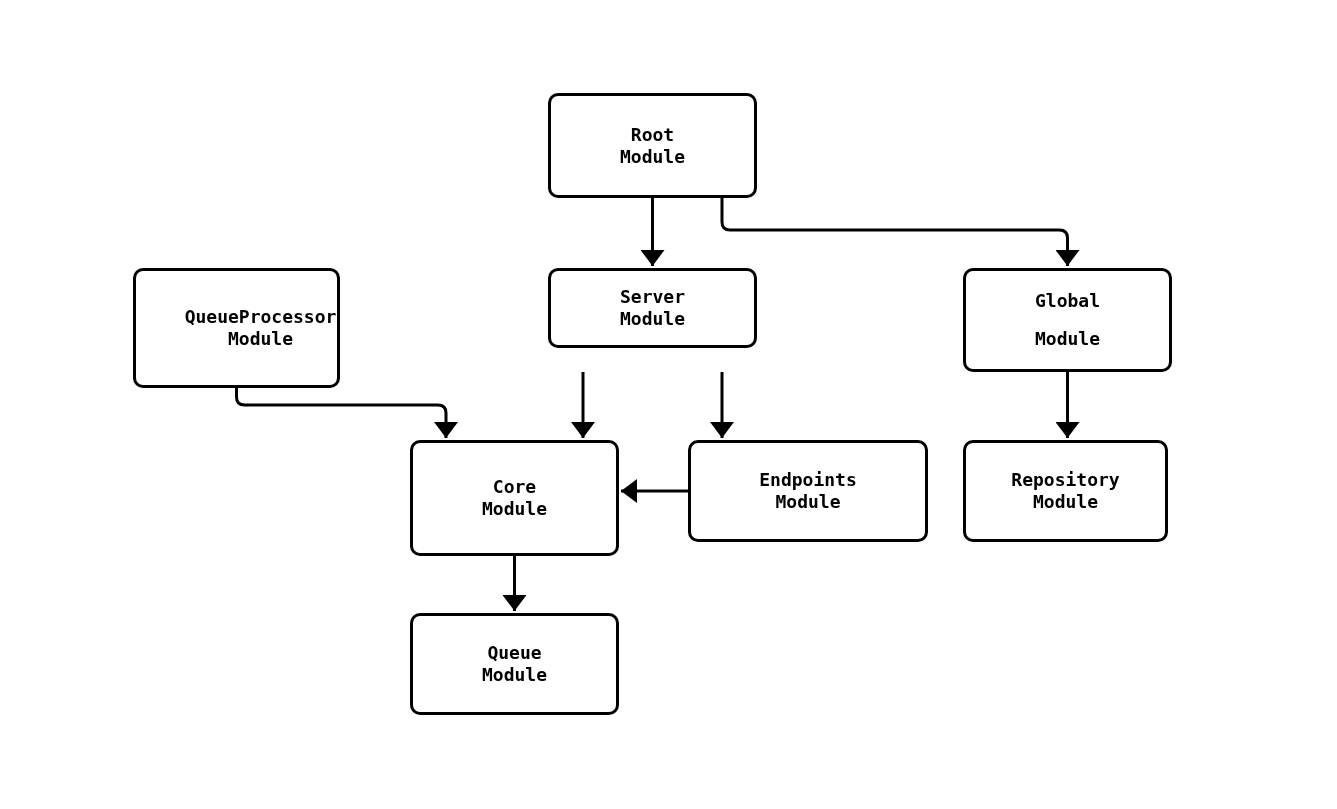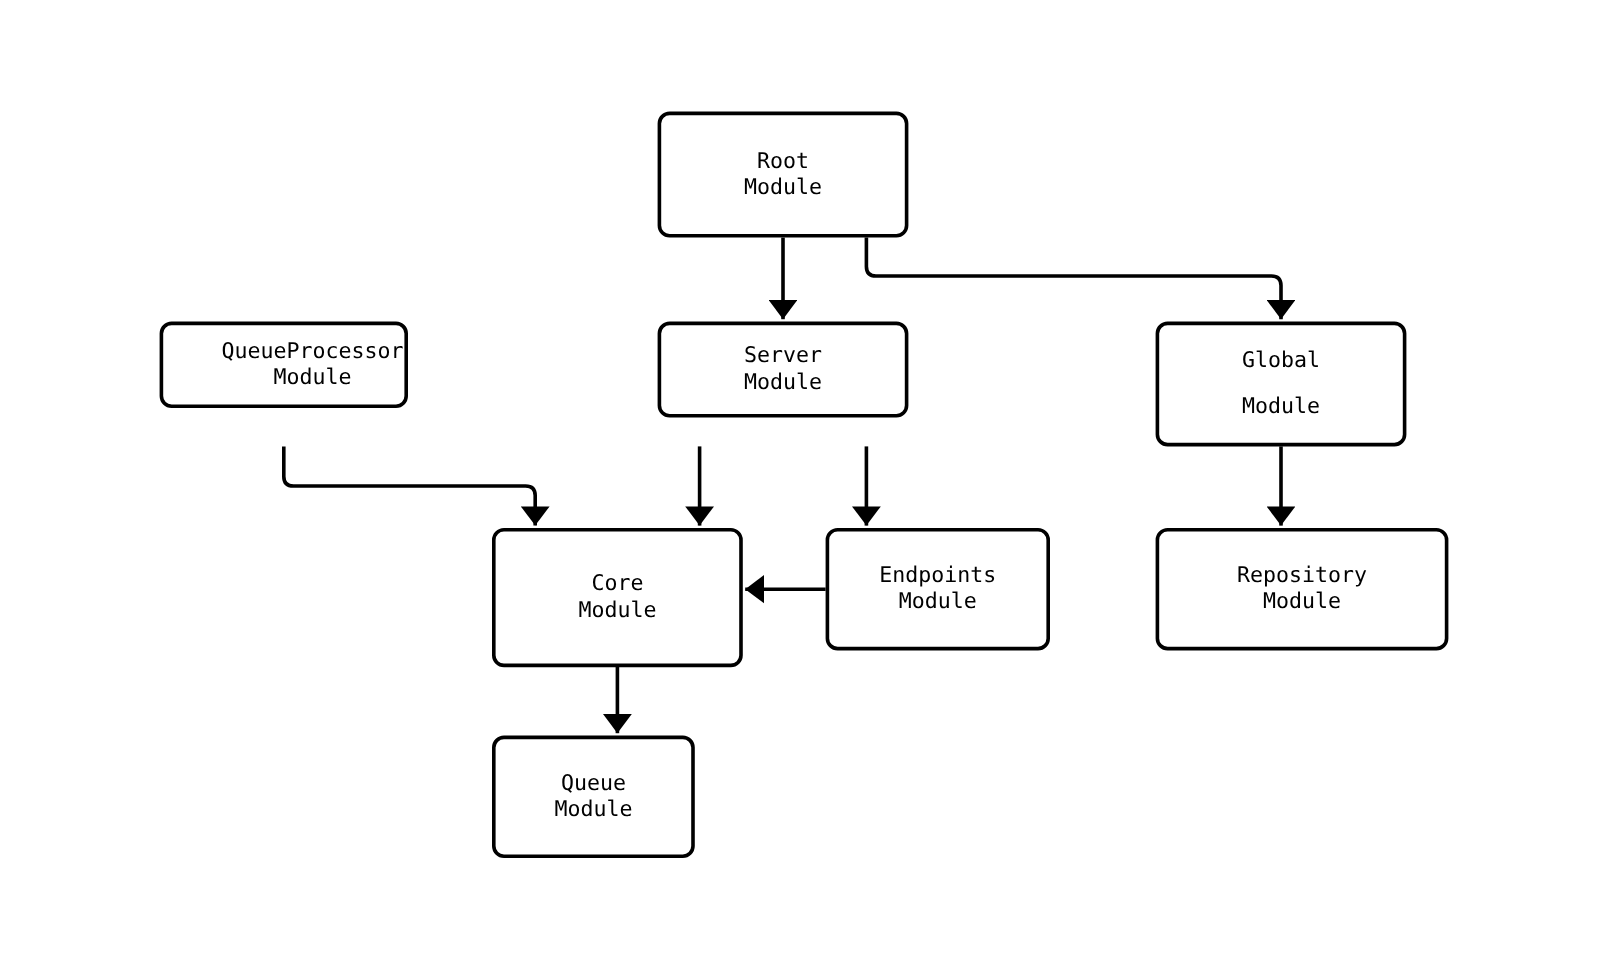--- a/index.html
+++ b/index.html
@@ -33,21 +33,21 @@
     border: 3px solid #000000;
     border-radius: 10px;
     display: flex;
     flex-direction: column;
     align-items: center;
     justify-content: center;
     text-align: center;
   }
   .node .label-line {
     font-size: 18px;
-    font-weight: normal;
+    font-weight: bold;
     line-height: 22px;
     color: #000000;
     white-space: nowrap;
   }
 </style>
 </head>
 <body>
 
 <div class="canvas">
 
@@ -73,48 +73,48 @@
     <path class="edge" marker-end="url(#arrow)" d="M1067.5 372 L1067.5 438"></path>
 
     <path class="edge" marker-end="url(#arrow)" d="M514.5 542 L514.5 611"></path>
   </svg>
 
   <div class="node" style="left:548px; top:93px; width:209px; height:105px;">
     <span class="label-line">Root</span>
     <span class="label-line">Module</span>
   </div>
 
-  <div class="node" style="left:133px; top:268px; width:207px; height:72px;padding-left:48px;">
+  <div class="node" style="left:133px; top:268px; width:207px; height:120px;padding-left:48px;">
     <span class="label-line">QueueProcessor</span>
     <span class="label-line">Module</span>
   </div>
 
   <div class="node" style="left:548px; top:268px; width:209px; height:80px;">
     <span class="label-line">Server</span>
     <span class="label-line">Module</span>
   </div>
 
   <div class="node" style="left:963px; top:268px; width:209px; height:104px;gap:16px;">
     <span class="label-line">Global</span>
     <span class="label-line">Module</span>
   </div>
 
   <div class="node" style="left:410px; top:440px; width:209px; height:116px;">
     <span class="label-line">Core</span>
     <span class="label-line">Module</span>
   </div>
 
-  <div class="node" style="left:688px; top:440px; width:187px; height:102px;justify-content:center;">
+  <div class="node" style="left:688px; top:440px; width:240px; height:102px;justify-content:center;">
     <span class="label-line">Endpoints</span>
     <span class="label-line">Module</span>
   </div>
 
-  <div class="node" style="left:963px; top:440px; width:244px; height:102px;">
+  <div class="node" style="left:963px; top:440px; width:205px; height:102px;">
     <span class="label-line">Repository</span>
     <span class="label-line">Module</span>
   </div>
 
-  <div class="node" style="left:410px; top:613px; width:169px; height:102px;">
+  <div class="node" style="left:410px; top:613px; width:209px; height:102px;">
     <span class="label-line">Queue</span>
     <span class="label-line">Module</span>
   </div>
 
 </div>
 
 </body></html>

